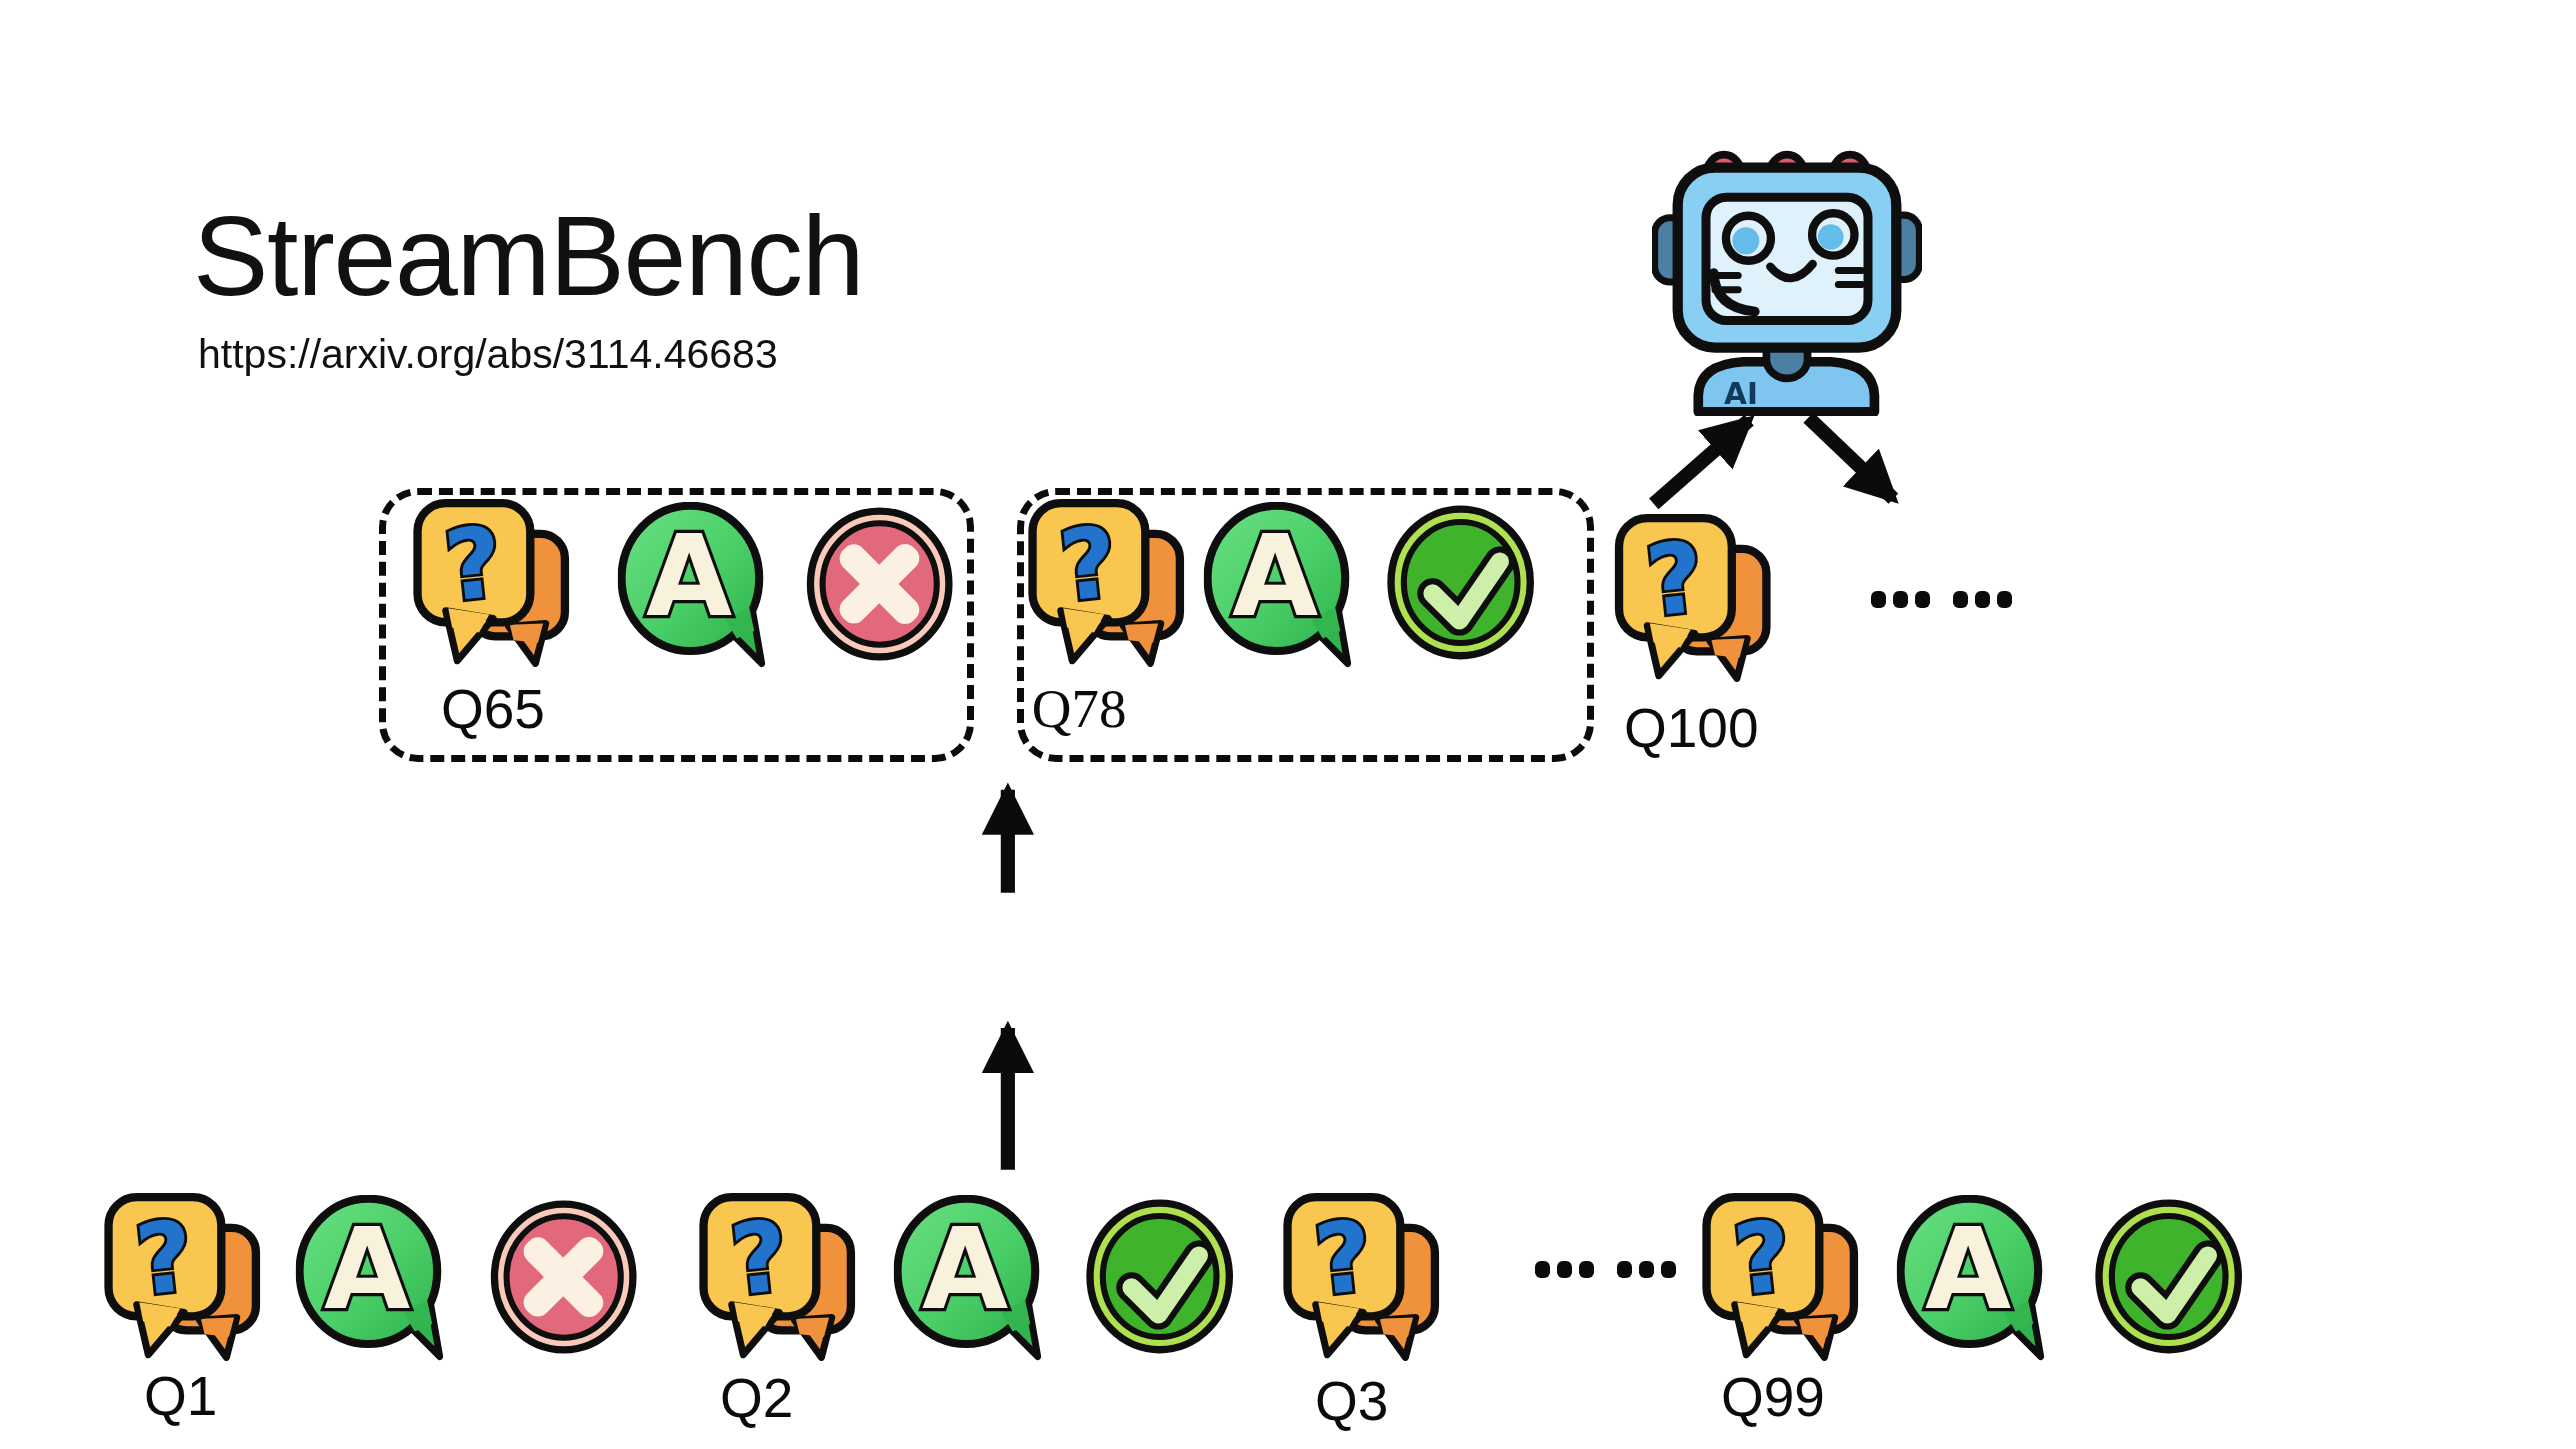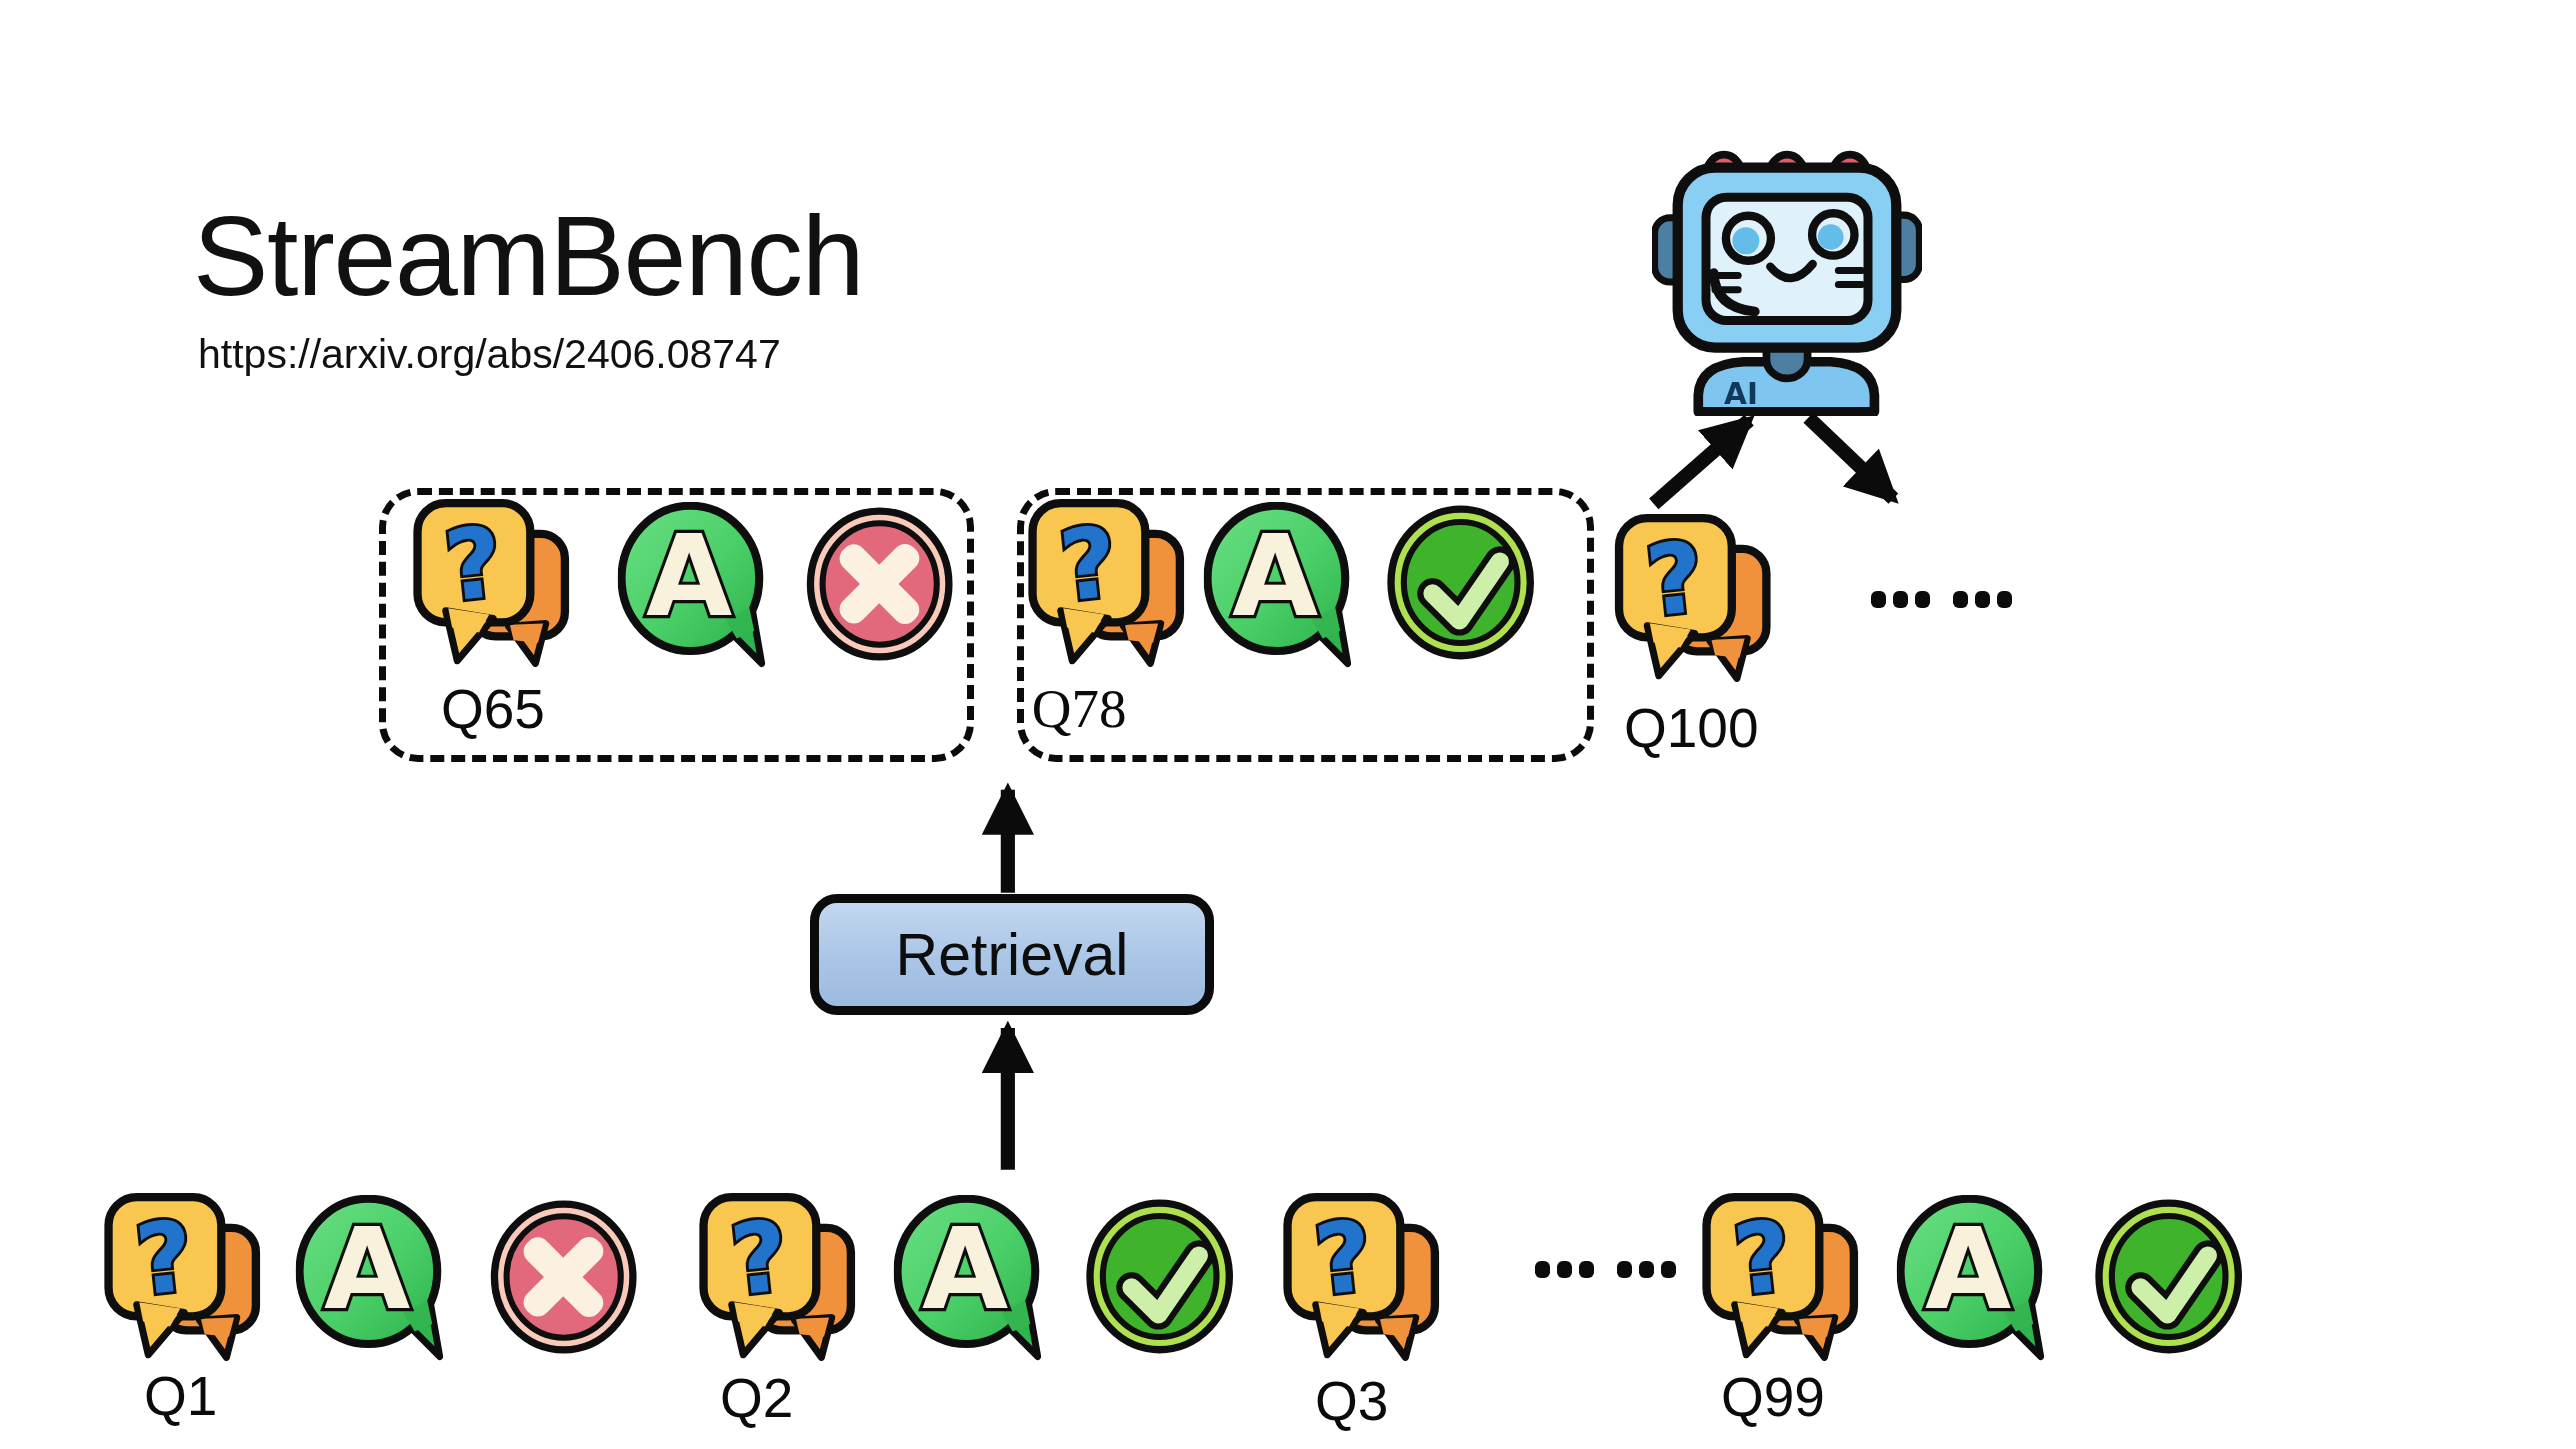--- a/index.html
+++ b/index.html
@@ -78,21 +78,21 @@
         <rect x="40" y="108" width="164" height="45" rx="20" fill="#FBF0E2"></rect>
         <rect x="99" y="48" width="45" height="164" rx="20" fill="#FBF0E2"></rect>
       </g>
     </symbol>
   </defs>
 </svg>
 
 <div id="canvas">
 
   <div class="abs title">StreamBench</div>
-  <div class="abs url">https://arxiv.org/abs/2406.08747</div>
+  <div class="abs url">https://arxiv.org/abs/3114.46683</div>
 
   <svg class="abs" style="left:1652px;top:95px;width:270px;height:277px" viewBox="0 0 420 430">
     <rect x="4" y="122" width="54" height="100" rx="24" fill="#4D7FA3" stroke="#0E0E0E" stroke-width="11"></rect>
     <rect x="362" y="118" width="54" height="100" rx="24" fill="#4D7FA3" stroke="#0E0E0E" stroke-width="11"></rect>
     <path d="M 84 56 A 28 32 0 1 1 140 56 Z" fill="#E15B67" stroke="#0E0E0E" stroke-width="12"></path>
     <path d="M 182 56 A 28 32 0 1 1 238 56 Z" fill="#E15B67" stroke="#0E0E0E" stroke-width="12"></path>
     <path d="M 280 56 A 28 32 0 1 1 336 56 Z" fill="#E15B67" stroke="#0E0E0E" stroke-width="12"></path>
     <path d="M 72 424 L 72 398 Q 74 350 142 346 L 278 346 Q 344 350 346 398 L 346 424 Z" fill="#7EC6EF" stroke="#0E0E0E" stroke-width="15" stroke-linejoin="round"></path>
     <path d="M 178 316 L 242 316 L 242 342 A 32 30 0 0 1 178 342 Z" fill="#4D7FA3" stroke="#0E0E0E" stroke-width="12"></path>
     <rect x="40" y="44" width="340" height="280" rx="58" fill="#89CFF3" stroke="#0E0E0E" stroke-width="16"></rect>
@@ -158,23 +158,20 @@
   <div class="abs dots" style="left:1871px;top:547px" aria-label="……">
     <span class="dot"></span>
       <span class="dot"></span>
       <span class="dot"></span>
     <span class="gap"></span>
     <span class="dot"></span>
       <span class="dot"></span>
       <span class="dot"></span>
   </div>
 
-  <div class="abs" id="retrieval-box">
-    <span class="lbl">Retrieval</span>
-  </div>
 
   <div class="ico" style="left:103px;top:1148px;width:161px;height:173px">
       <svg viewBox="0 0 250 270">
         <use href="#sym-question"></use>
       </svg>
     </div>
   <div class="ico" style="left:295px;top:1151px;width:158px;height:169px">
       <svg viewBox="0 0 250 270">
         <use href="#sym-answer"></use>
       </svg>

